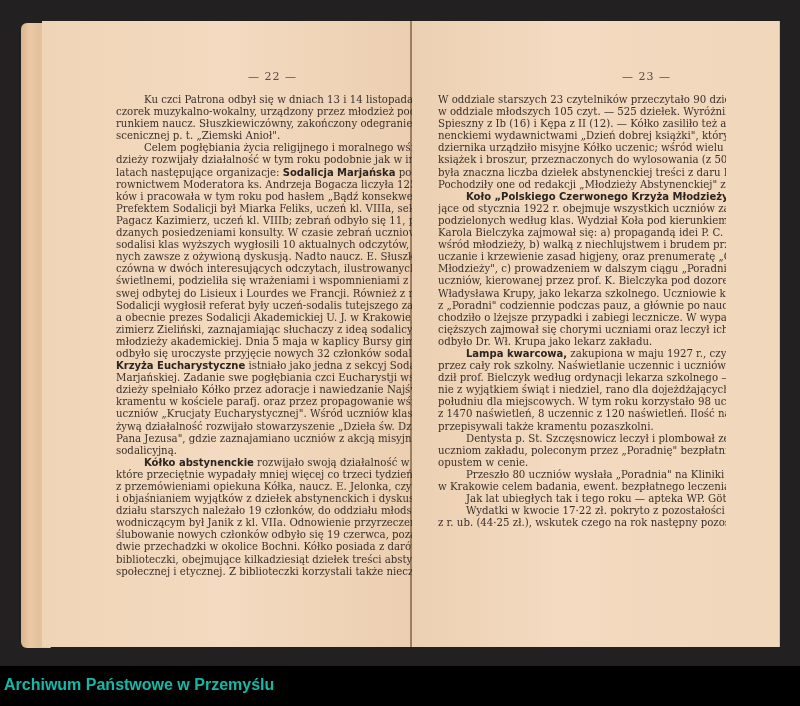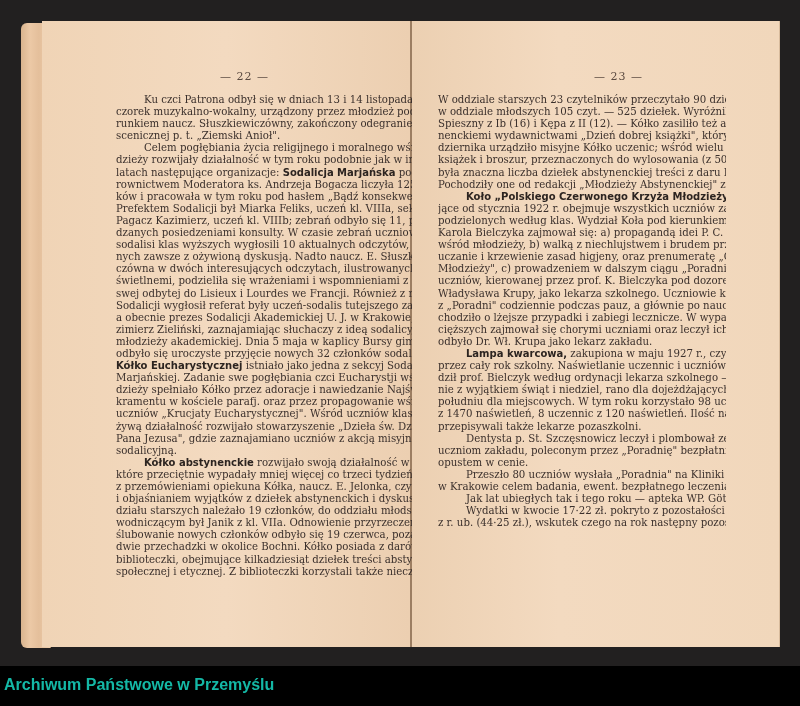--- a/index.html
+++ b/index.html
@@ -25,20 +25,21 @@
       border-right: 2px solid #9c7e62;
     }
     .page-right {
       position: absolute; left: 412px; top: 21px; width: 367px; height: 626px;
       background: linear-gradient(90deg, #ecd0b2 0%, #f3dac0 40%, #f1d7bb 100%);
       box-shadow: 1px 0 0 #d8bb9c;
     }
     .folio {
       position: absolute; top: 70px; font-size: 11px; color: #5a4a40;
       letter-spacing: 1px;
+      margin-left: 28px;
     }
     .folio.left { left: 220px; }
     .folio.right { left: 594px; }
     .text-block {
       position: absolute; font-size: 10.2px; line-height: 12.1px;
       color: #3b302c; text-align: justify;
     }
     .text-block.left { left: 116px; top: 94px; width: 296px; }
     .text-block.right { left: 438px; top: 94px; width: 288px; }
     .text-block .line { display: block; white-space: nowrap; text-align-last: justify; text-align: justify; overflow: hidden; }
@@ -82,21 +83,21 @@
     <span class="line">sodalisi klas wyższych wygłosili 10 aktualnych odczytów, połączo-</span>
     <span class="line">nych zawsze z ożywioną dyskusją. Nadto naucz. E. Słuszkiewi-</span>
     <span class="line">czówna w dwóch interesujących odczytach, ilustrowanych obrazami</span>
     <span class="line">świetlnemi, podzieliła się wrażeniami i wspomnieniami z pielgrzymki</span>
     <span class="line">swej odbytej do Lisieux i Lourdes we Francji. Również z ramienia</span>
     <span class="line">Sodalicji wygłosił referat były uczeń-sodalis tutejszego zakładu,</span>
     <span class="line">a obecnie prezes Sodalicji Akademickiej U. J. w Krakowie, p. Ka-</span>
     <span class="line">zimierz Zieliński, zaznajamiając słuchaczy z ideą sodalicyjną wśród</span>
     <span class="line">młodzieży akademickiej. Dnia 5 maja w kaplicy Bursy gimn.</span>
     <span class="line">odbyło się uroczyste przyjęcie nowych 32 członków sodalisów.</span>
-    <span class="line"><b>Kółko Eucharystycznej</b> istniało jako jedna z sekcyj Sodalicji</span>
+    <span class="line"><b>Krzyża Eucharystyczne</b> istniało jako jedna z sekcyj Sodalicji</span>
     <span class="line">Marjańskiej. Zadanie swe pogłębiania czci Eucharystji wśród mło-</span>
     <span class="line">dzieży spełniało Kółko przez adoracje i nawiedzanie Najśw. Sa-</span>
     <span class="line">kramentu w kościele parafj. oraz przez propagowanie wśród</span>
     <span class="line">uczniów „Krucjaty Eucharystycznej". Wśród uczniów klas niższych</span>
     <span class="line">żywą działalność rozwijało stowarzyszenie „Dzieła św. Dziecięctwa</span>
     <span class="line">Pana Jezusa", gdzie zaznajamiano uczniów z akcją misyjną i ideą</span>
     <span class="line last">sodalicyjną.</span>
     <span class="line indent"><b>Kółko abstynenckie</b> rozwijało swoją działalność w zebraniach,</span>
     <span class="line">które przeciętnie wypadały mniej więcej co trzeci tydzień, połączone</span>
     <span class="line">z przemówieniami opiekuna Kółka, naucz. E. Jelonka, czytaniem</span>
@@ -129,21 +130,21 @@
     <span class="line">z „Poradni" codziennie podczas pauz, a głównie po nauce, o ile</span>
     <span class="line">chodziło o lżejsze przypadki i zabiegi lecznicze. W wypadkach</span>
     <span class="line">cięższych zajmował się chorymi uczniami oraz leczył ich bez-</span>
     <span class="line last">odbyło Dr. Wł. Krupa jako lekarz zakładu.</span>
     <span class="line indent"><b>Lampa kwarcowa,</b> zakupiona w maju 1927 r., czynna była</span>
     <span class="line">przez cały rok szkolny. Naświetlanie uczennic i uczniów prowa-</span>
     <span class="line">dził prof. Bielczyk według ordynacji lekarza szkolnego — codzien-</span>
     <span class="line">nie z wyjątkiem świąt i niedziel, rano dla dojeżdżających, po</span>
     <span class="line">południu dla miejscowych. W tym roku korzystało 98 uczniów</span>
     <span class="line">z 1470 naświetleń, 8 uczennic z 120 naświetleń. Ilość naświetleń</span>
-    <span class="line last">przepisywali także lekarze pozaszkolni.</span>
+    <span class="line last">przepisywali także kramentu pozaszkolni.</span>
     <span class="line indent">Dentysta p. St. Szczęsnowicz leczył i plombował zęby</span>
     <span class="line">uczniom zakładu, poleconym przez „Poradnię" bezpłatnie lub za</span>
     <span class="line last">opustem w cenie.</span>
     <span class="line indent">Przeszło 80 uczniów wysłała „Poradnia" na Kliniki U. J.</span>
     <span class="line last">w Krakowie celem badania, ewent. bezpłatnego leczenia.</span>
     <span class="line indent">Jak lat ubiegłych tak i tego roku — apteka WP. Göttingera</span>
     <span class="line indent">Wydatki w kwocie 17·22 zł. pokryto z pozostałości kasowej</span>
     <span class="line">z r. ub. (44·25 zł.), wskutek czego na rok następny pozostaje</span>
   </div>
 

